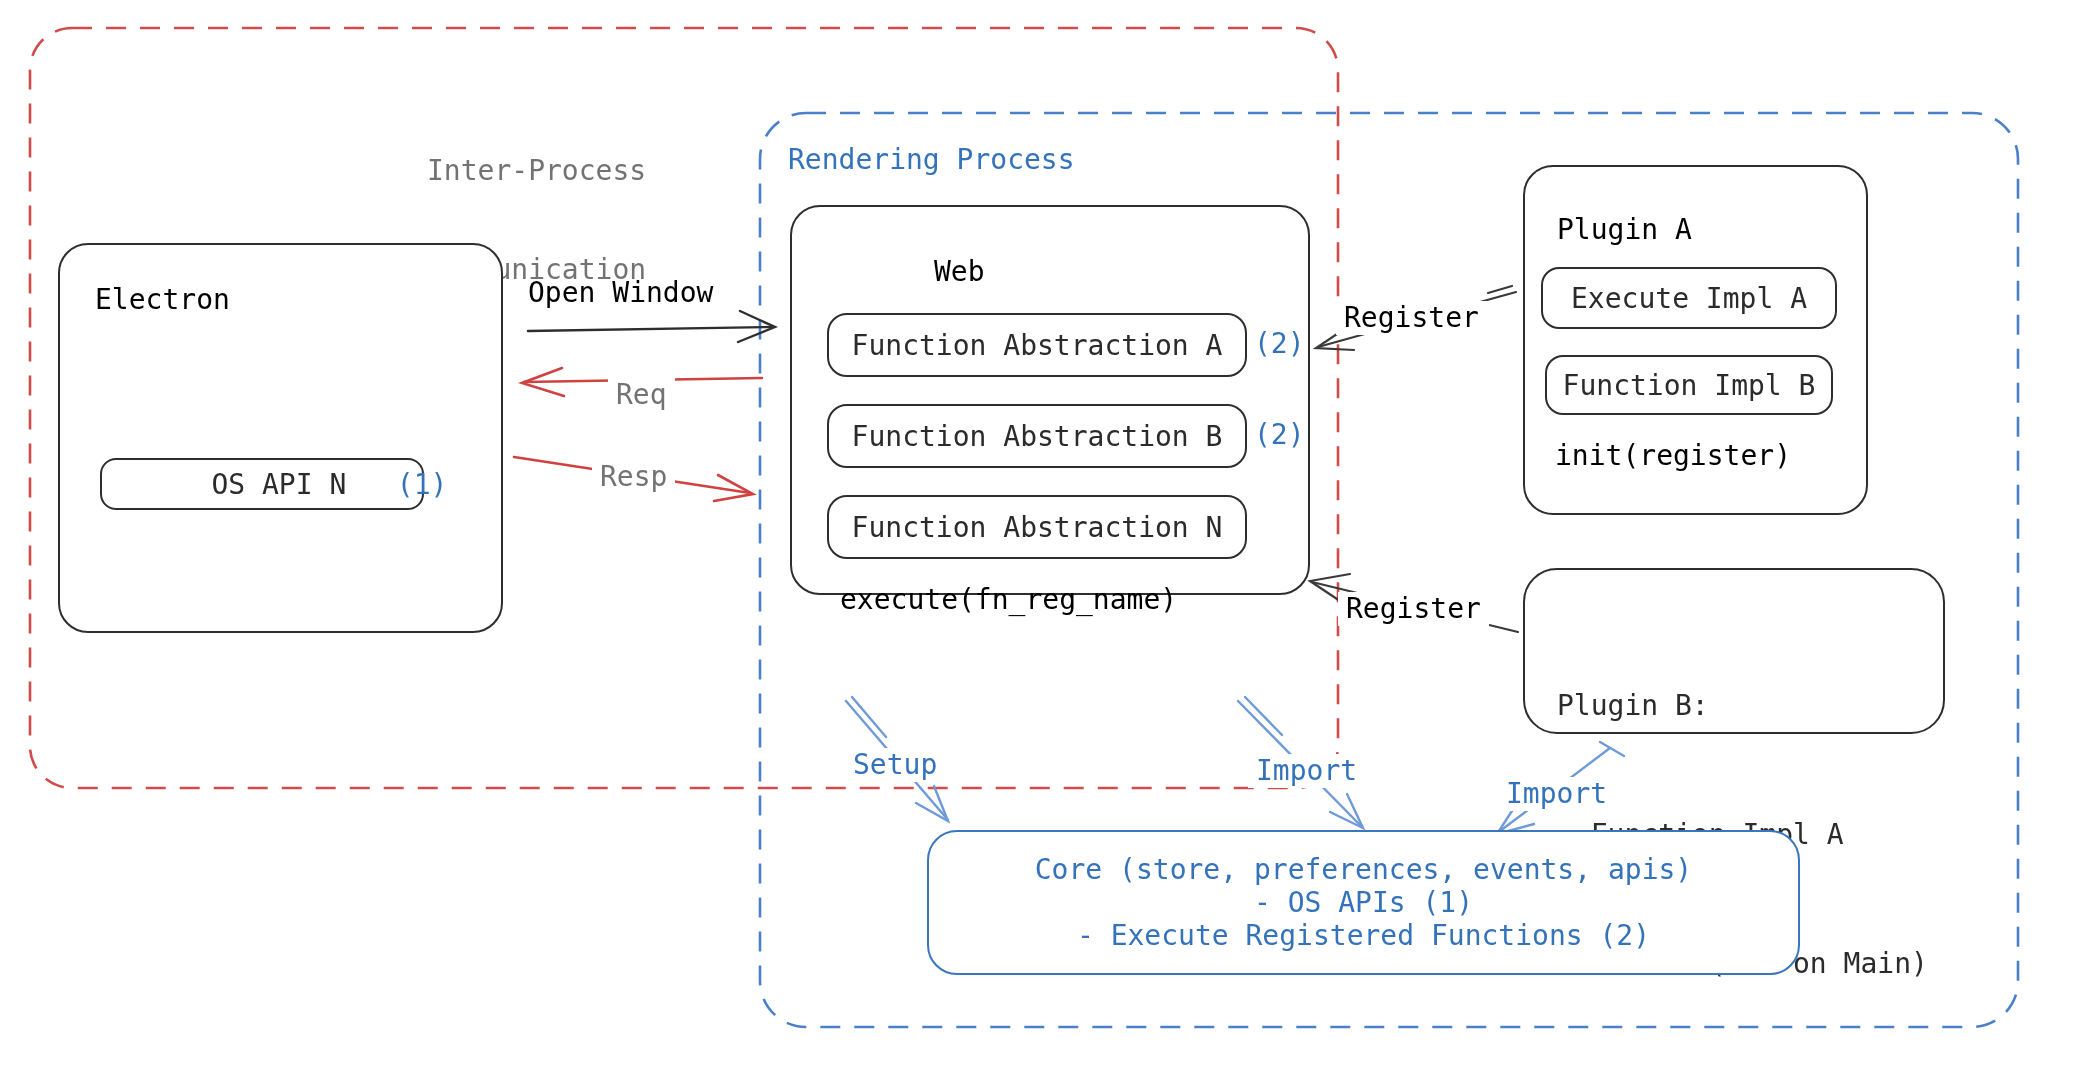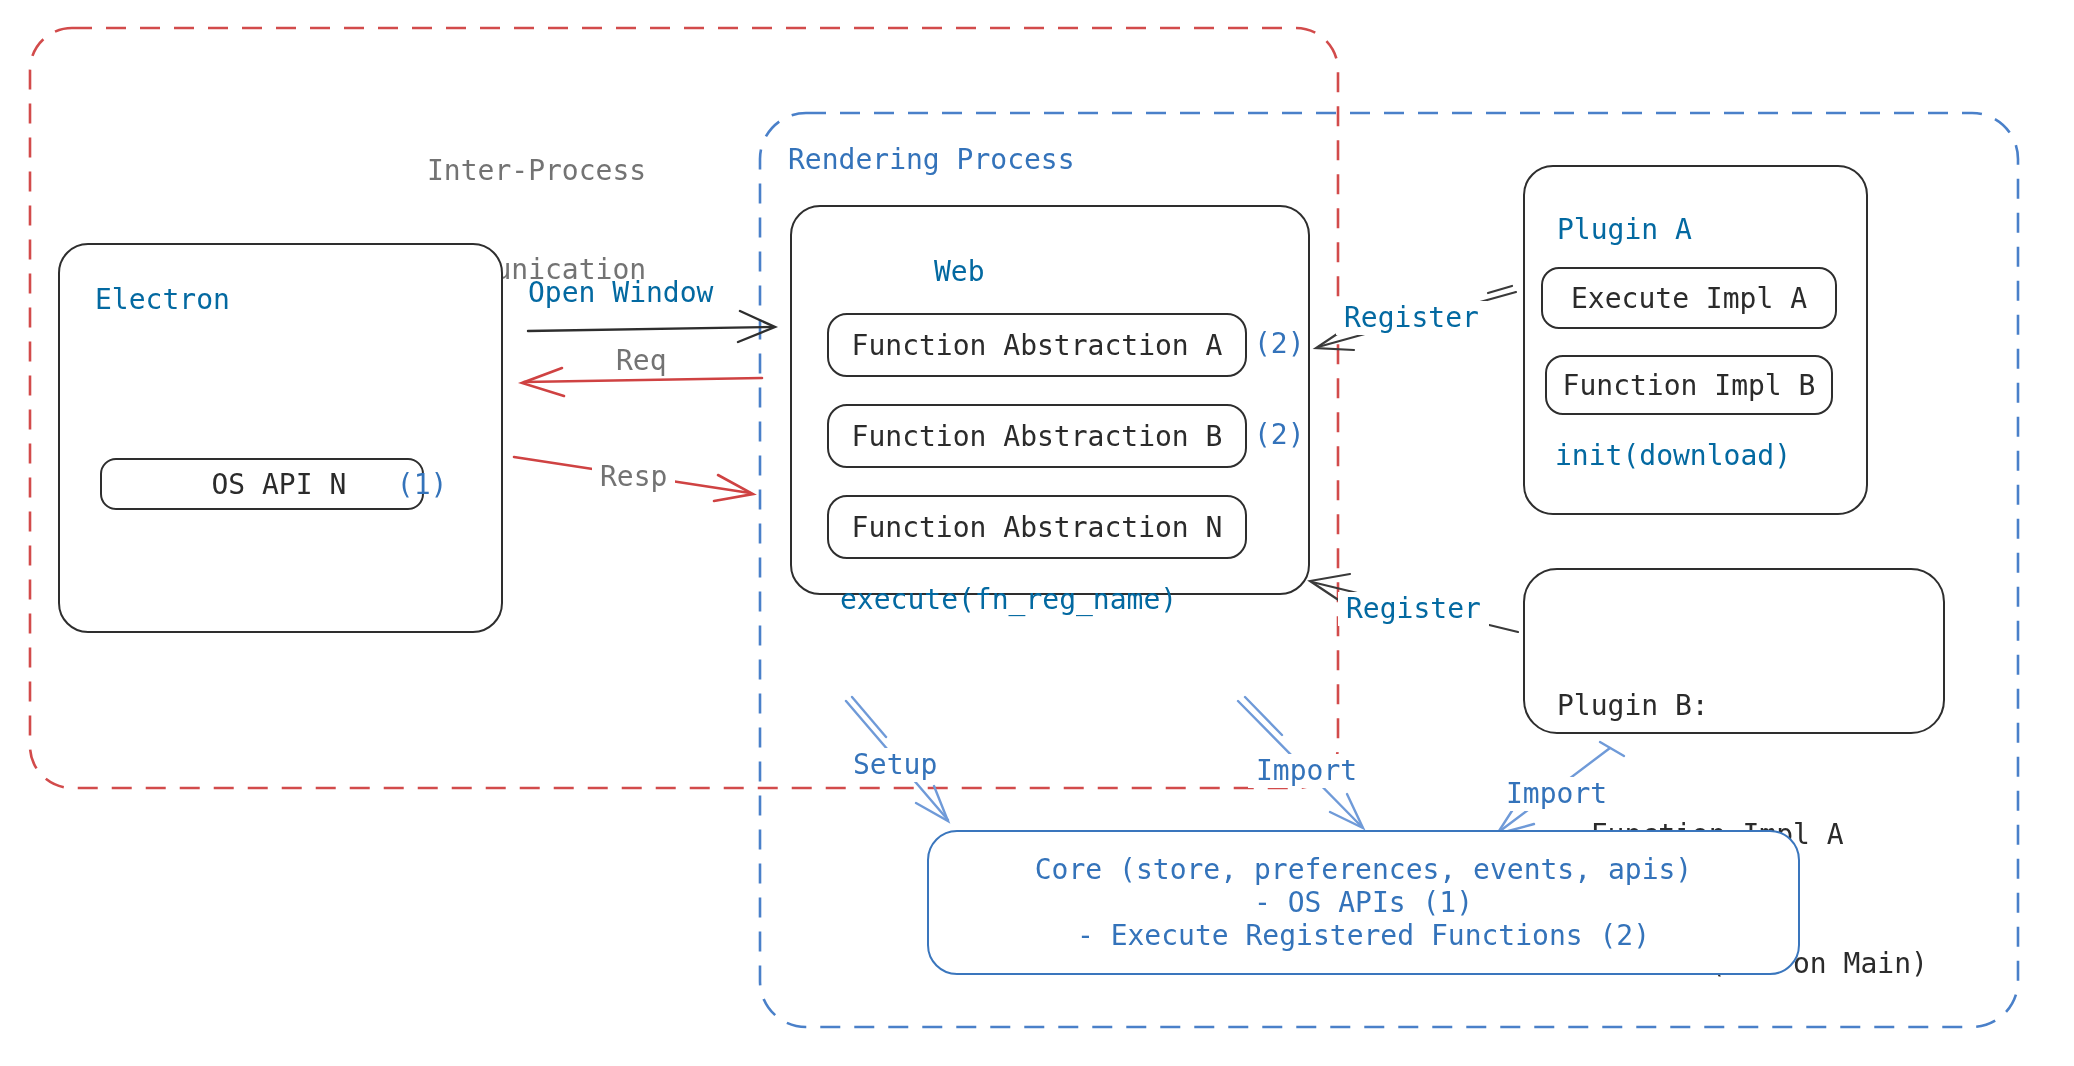--- a/index.html
+++ b/index.html
@@ -8,21 +8,21 @@
     width:2074px;height:1066px;
     background:#ffffff;
     font-family:"DejaVu Sans Mono", monospace;
     color:#2b2b2b;
     overflow:hidden;
   }
   .abs{position:absolute;}
   .txt{font-size:28px;line-height:33px;white-space:pre;}
   .red{color:#737373;}
   .blue{color:#3473ba;}
-  .black{color:#0369a1;}
+  .black{color:#000000;}
 
   
   .node{
     position:absolute;
     background:#ffffff;
     border:2.6px solid #2e2e2e;
     border-radius:30px;
     box-sizing:border-box;
   }
   .subnode{
@@ -142,42 +142,42 @@
     <div class="abs txt black" style="left:32px; top:46px;">Plugin A</div>
 
     <div class="subnode" style="left:16px; top:100px; width:296px; height:62px; border-radius:18px;">
       <span class="txt">Execute Impl A</span>
     </div>
 
     <div class="subnode" style="left:20px; top:188px; width:288px; height:60px; border-radius:18px;">
       <span class="txt">Function Impl B</span>
     </div>
 
-    <div class="abs txt black" style="left:30px; top:272px;">init(download)</div>
+    <div class="abs txt black" style="left:30px; top:272px;">init(register)</div>
   </div>
 
   <div class="node" style="left:1523px; top:568px; width:422px; height:166px; border-radius:34px;">
     <div class="abs" style="left:32px; top:28px; font-size:28px; line-height:43px; white-space:pre;">
       <div>Plugin B:</div>
       <div>- Function Impl A</div>
       <div>- Module (run on Main)</div>
     </div>
   </div>
 
   <div class="abs" style="left:927px; top:830px; width:873px; height:145px;
        border:2.4px solid #3a76bd; border-radius:30px; box-sizing:border-box; background:#ffffff;
        display:flex; flex-direction:column; align-items:center; justify-content:center; text-align:center;">
     <div class="txt blue">Core (store, preferences, events, apis)</div>
     <div class="txt blue">- OS APIs (1)</div>
     <div class="txt blue">- Execute Registered Functions (2)</div>
   </div>
 
   <div class="abs txt black" style="left:528px; top:276px;">Open Window</div>
 
-  <div class="arrow-label red" style="left:608px; top:344px;text-align:center;">Req</div>
+  <div class="arrow-label red" style="left:608px; top:378px;text-align:center;">Req</div>
 
   <div class="arrow-label red" style="left:592px; top:460px;">Resp</div>
 
   <div class="arrow-label black" style="left:1336px; top:301px;">Register</div>
 
   <div class="arrow-label black" style="left:1338px; top:592px;">Register</div>
 
   <div class="arrow-label blue" style="left:845px; top:748px;">Setup</div>
 
   <div class="arrow-label blue" style="left:1248px; top:754px;">Import</div>

